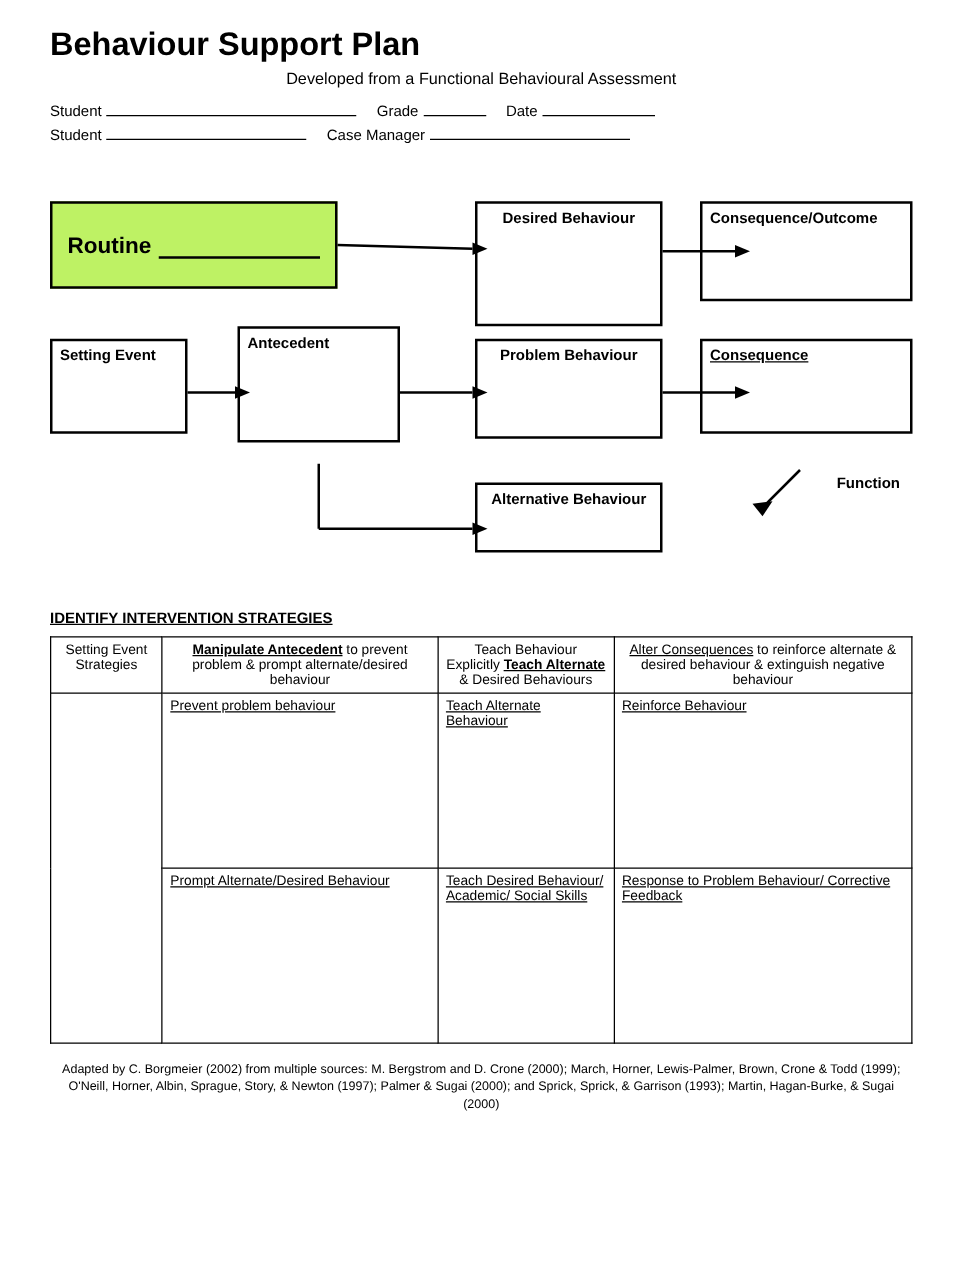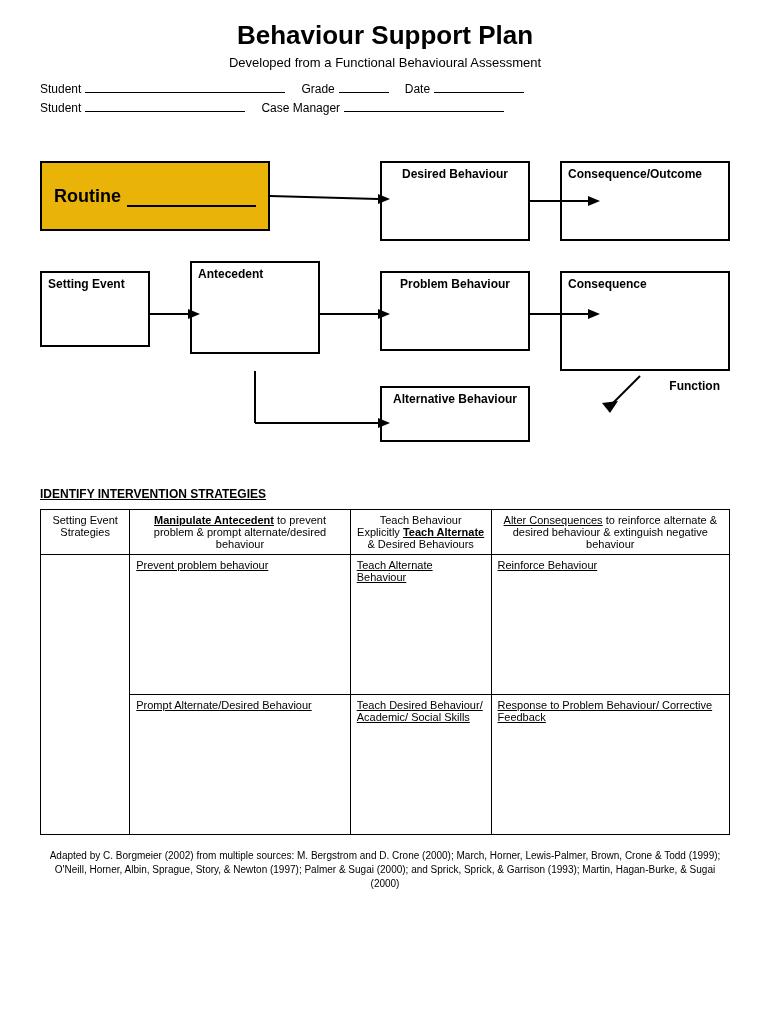--- a/index.html
+++ b/index.html
@@ -6,21 +6,20 @@
     body {
       font-family: Arial, sans-serif;
       background: #fff;
       width: 770px;
       min-height: 1024px;
       padding: 20px 40px;
       font-size: 12px;
       color: #000;
     }
     .page-title {
-      text-align: center;
       font-size: 26px;
       font-weight: bold;
       margin-bottom: 4px;
     }
     .page-subtitle {
       text-align: center;
       font-size: 13px;
       margin-bottom: 12px;
     }
     .form-fields {
@@ -61,21 +60,21 @@
       left: 0;
       top: 30px;
       width: 230px;
       height: 70px;
       font-size: 18px;
       font-weight: bold;
       display: flex;
       align-items: center;
       padding: 8px 12px;
       border: 2px solid #000;
-      background: #eab308;
+      background: #bef264;
       position: absolute;
     }
     .routine-underline {
       border-bottom: 2px solid #000;
       flex: 1;
       margin-left: 6px;
       height: 22px;
     }
 
     
@@ -99,21 +98,21 @@
       border: 2px solid #000;
       padding: 4px 6px;
     }
 
     
     .desired-box {
       position: absolute;
       left: 340px;
       top: 30px;
       width: 150px;
-      height: 80px;
+      height: 100px;
       border: 2px solid #000;
       padding: 4px 6px;
       text-align: center;
     }
 
     
     .problem-box {
       position: absolute;
       left: 340px;
       top: 140px;
@@ -146,23 +145,24 @@
       border: 2px solid #000;
       padding: 4px 6px;
     }
 
     
     .consequence-box {
       position: absolute;
       right: 0;
       top: 140px;
       width: 170px;
-      height: 100px;
-      border: 2px solid #000;
-      padding: 4px 6px;
+      height: 76px;
+      border: 2px solid #000;
+      padding: 4px 6px;
+      text-decoration: underline;
     }
 
     
     .strategies-section {
       margin-top: 10px;
     }
     .strategies-table {
       width: 100%;
       border-collapse: collapse;
       font-size: 11px;

